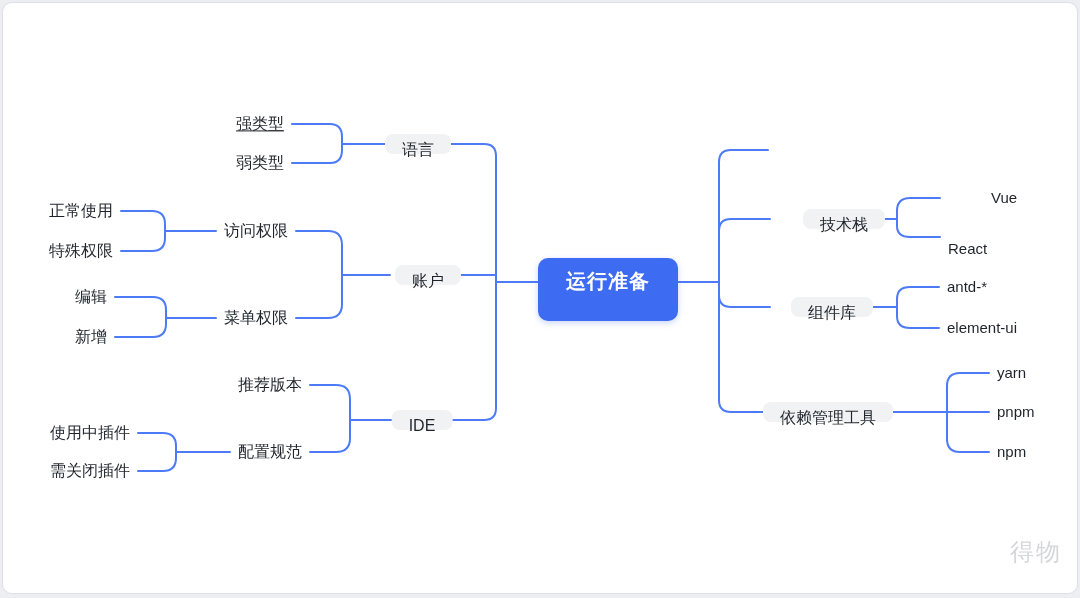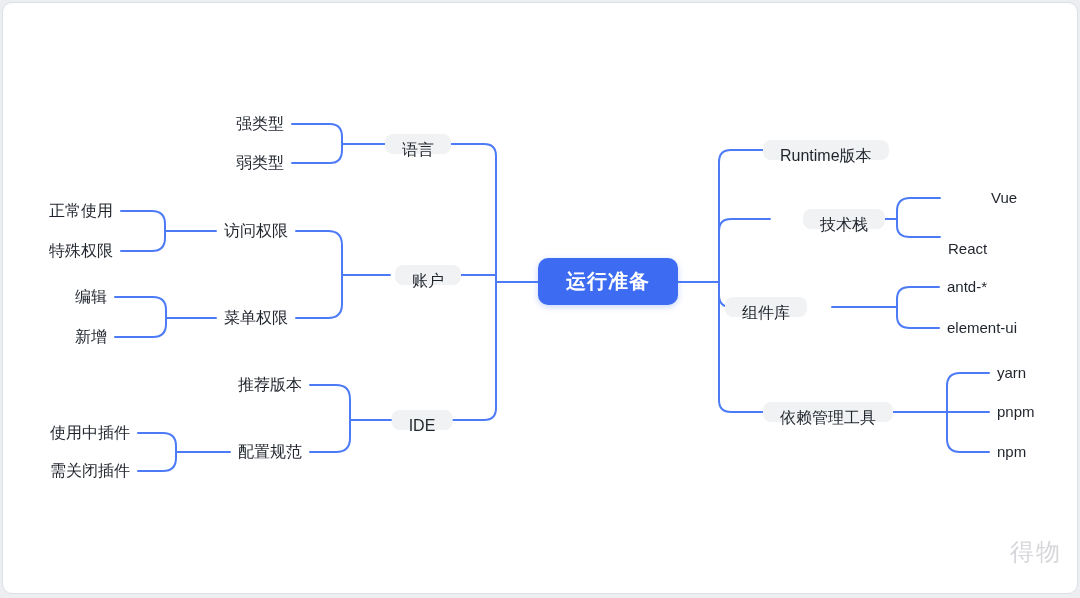--- a/index.html
+++ b/index.html
@@ -59,21 +59,21 @@
     line-height: 32px;
     padding: 0 17px;
     font-size: 16px;
     color: var(--text);
     white-space: nowrap;
   }
   .node.centered { transform: translate(-50%, -50%); }
   .central {
     position: absolute;
     left: 538px; top: 258px;
-    width: 140px; height: 47px;
+    width: 140px; height: 63px;
     line-height: 47px;
     text-align: center;
     background: var(--central-bg);
     color: #ffffff;
     font-size: 20px;
     font-weight: 600;
     border-radius: 10px;
     letter-spacing: 1px;
     box-shadow: 0 2px 6px rgba(61, 107, 242, 0.28);
     white-space: nowrap;
@@ -123,41 +123,40 @@
 
     <path d="M880,412 H989 M947,412 V386 Q947,373 960,373 H989 M947,412 V439 Q947,452 960,452 H989"></path>
   </svg>
 
   <div class="central">运行准备</div>
 
   <div class="node centered" style="left:418px; top:144px;">语言</div>
   <div class="node centered" style="left:428px; top:275px;">账户</div>
   <div class="node centered" style="left:422px; top:420px;">IDE</div>
 
-  <div class="leaf" style="right:796px; top:124px;">强类型</div>
+  <div class="leaf" style="right:796px; top:124px;text-decoration:underline;">强类型</div>
   <div class="leaf" style="right:796px; top:163px;">弱类型</div>
 
   <div class="leaf" style="right:792px; top:231px;">访问权限</div>
   <div class="leaf" style="right:792px; top:318px;">菜单权限</div>
 
   <div class="leaf" style="right:967px; top:211px;">正常使用</div>
   <div class="leaf" style="right:967px; top:251px;">特殊权限</div>
 
   <div class="leaf" style="right:973px; top:297px;">编辑</div>
   <div class="leaf" style="right:973px; top:337px;">新增</div>
 
   <div class="leaf" style="right:778px; top:385px;">推荐版本</div>
   <div class="leaf" style="right:778px; top:452px;">配置规范</div>
 
   <div class="leaf" style="right:950px; top:433px;">使用中插件</div>
   <div class="leaf" style="right:950px; top:471px;">需关闭插件</div>
 
-  <div class="node" style="left:763px; top:150px;">Runtime版本</div>
   <div class="node" style="left:781px; top:219px;margin-left:22px;">技术栈</div>
-  <div class="node" style="left:725px; top:307px;">组件库</div>
+  <div class="node" style="left:791px; top:307px;">组件库</div>
   <div class="node" style="left:763px; top:412px;">依赖管理工具</div>
 
   <div class="leaf latin" style="left:991px; top:198px;">Vue</div>
   <div class="leaf latin" style="left:948px; top:237px;margin-top:12px;">React</div>
 
   <div class="leaf latin" style="left:947px; top:287px;">antd-*</div>
   <div class="leaf latin" style="left:947px; top:328px;">element-ui</div>
 
   <div class="leaf latin" style="left:997px; top:373px;">yarn</div>
   <div class="leaf latin" style="left:997px; top:412px;">pnpm</div>

